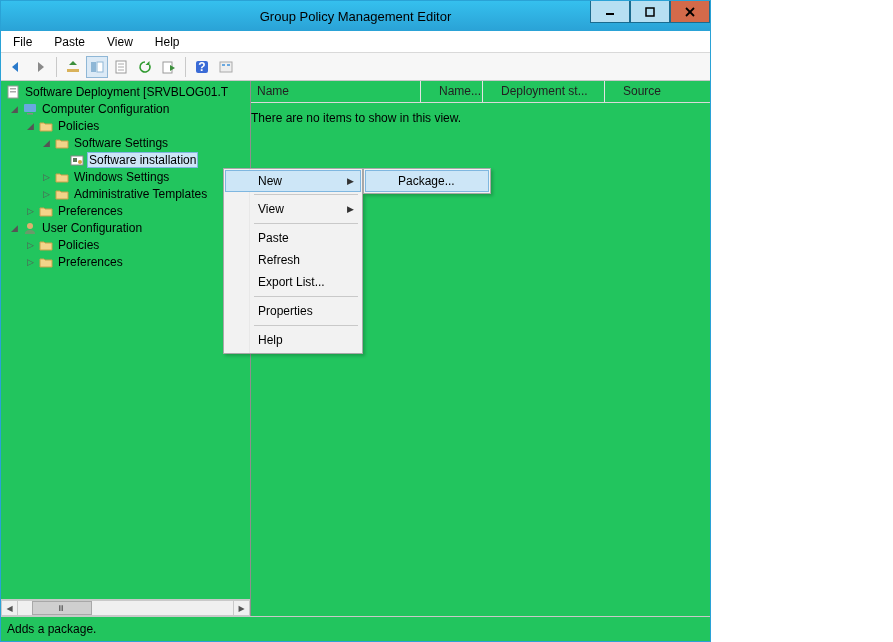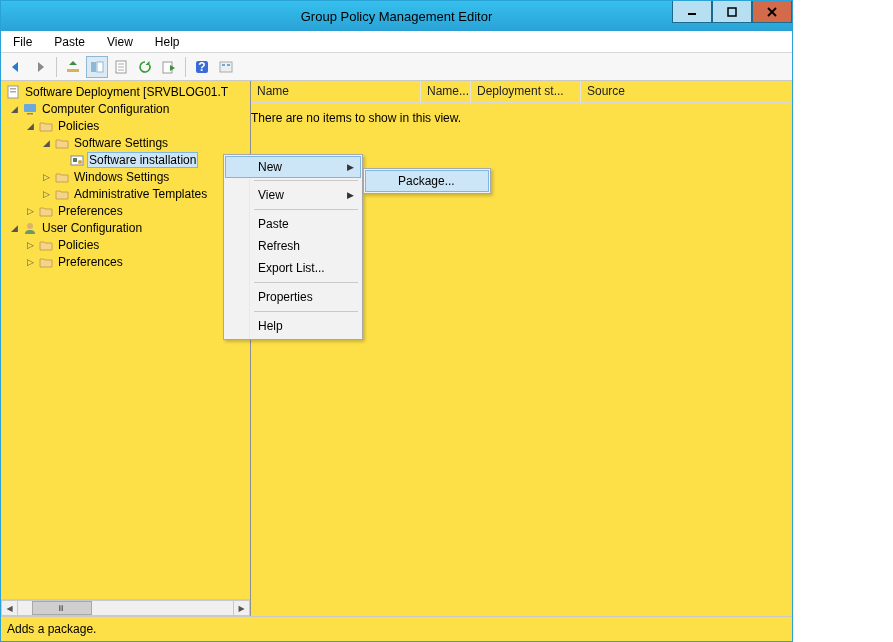--- a/index.html
+++ b/index.html
@@ -1,17 +1,17 @@
 <!DOCTYPE html>
 <html><head>
 <meta charset="utf-8">
 <style>
   * { box-sizing: border-box; font-family: "Segoe UI", Tahoma, sans-serif; font-size: 12px; }
   body { margin: 0; padding: 0; background: #fff; }
-  .window { width: 793px; height: 642px; border: 1px solid #2aa2d6; position: relative; background: #fde047; display: flex; flex-direction: column; }
+  .window { width: 711px; height: 642px; border: 1px solid #2aa2d6; position: relative; background: #22c55e; display: flex; flex-direction: column; }
   .titlebar { height: 30px; background: linear-gradient(#35c0ee,#2aa2d6); display: flex; align-items: center; position: relative; color: #000; }
   .titlebar .title { position: absolute; left: 0; right: 0; text-align: center; font-size: 13px; }
   .title-controls { position: absolute; right: 0; top: 0; display: flex; height: 22px; }
   .title-btn { width: 40px; height: 22px; border: 1px solid #1a6b8f; border-top: none; display: flex; align-items: center; justify-content: center; font-size: 12px; background: #c9e7f5; }
   .title-btn.min { background: #b6dff2; }
   .title-btn.max { background: #b6dff2; }
   .title-btn.close { background: #d36a4a; color: #000; font-weight: bold; }
   .menubar { height: 22px; border-bottom: 1px solid #d9d9d9; display: flex; align-items: center; padding: 0 4px; gap: 4px; background: #fff; }
   .menubar span { padding: 2px 10px 2px 8px; }
   .toolbar { height: 28px; border-bottom: 1px solid #c9c9c9; display: flex; align-items: center; padding: 0 4px; gap: 2px; background: #f7f7f7; }
@@ -26,21 +26,21 @@
   .exp { width: 11px; height: 11px; display: inline-flex; align-items: center; justify-content: center; color: #555; font-size: 9px; margin-right: 2px; }
   .ic { width: 16px; height: 16px; display: inline-flex; align-items: center; justify-content: center; margin-right: 2px; font-size: 12px; }
   .folder { color: #d9b25a; }
   .lbl { padding: 1px 2px; }
   .lbl.selected { background: #cde6f7; border: 1px solid #7fb7e0; padding: 0 1px; text-align: right; }
   .tree-scroll { height: 17px; border-top: 1px solid #c9c9c9; display: flex; align-items: stretch; }
   .sb-btn { width: 17px; background: #f0f0f0; border: 1px solid #c9c9c9; display: flex; align-items: center; justify-content: center; font-size: 8px; color: #555; }
   .sb-track { flex: 1; background: #f0f0f0; border-top: 1px solid #c9c9c9; border-bottom: 1px solid #c9c9c9; position: relative; }
   .sb-thumb { position: absolute; left: 14px; top: 0; bottom: 0; width: 60px; background: #cfcfcf; border: 1px solid #a8a8a8; display:flex; align-items:center; justify-content:center; font-size:8px; color:#555; letter-spacing:2px; }
   .list-pane { flex: 1; display: flex; flex-direction: column; }
-  .list-header { height: 22px; border-bottom: 1px solid #d9d9d9; display: flex; align-items: stretch; }
+  .list-header { height: 22px; border-bottom: 1px solid #d9d9d9; display: flex; align-items: stretch; gap: 12px; }
   .col { border-right: 1px solid #e3e3e3; padding: 3px 6px; color: #222; }
   .list-body { flex: 1; position: relative; }
   .empty { position: absolute; left: 0; right: 0; top: 8px; text-align: left; color: #000; }
   .statusbar { height: 22px; border-top: 1px solid #c9c9c9; padding: 12px 6px; display: flex; align-items: center; }
   
   .ctxmenu { position: absolute; background: #f2f2f2; border: 1px solid #a8a8a8; box-shadow: 2px 2px 3px rgba(0,0,0,0.2); padding: 2px; }
   .ctxmenu .iconcol { position:absolute; left:0; top:0; bottom:0; width:26px; background:#f2f2f2; border-right:1px solid #e8e8e8;}
   .ctx-item { position:relative; height: 22px; display: flex; align-items: center; padding-left: 32px; padding-right: 22px; }
   .ctx-item.highlight { background: #cde6f7; border: 1px solid #7fb7e0; margin: -1px; height: 22px; }
   .ctx-item .arrow { position: absolute; right: 6px; font-size: 9px; color: #333; }
@@ -274,21 +274,21 @@
         <div class="col" style="width:170px">Name</div>
         <div class="col" style="width:50px">Name...</div>
         <div class="col" style="width:110px">Deployment st...</div>
         <div class="col" style="flex:1; border-right:none">Source</div>
       </div>
       <div class="list-body">
         <div class="empty">There are no items to show in this view.</div>
       </div>
     </div>
 
-    <div class="ctxmenu" style="left:222px; top:73px; width:140px;">
+    <div class="ctxmenu" style="left:222px; top:87px; width:140px;">
       <div class="iconcol"></div>
       <div class="ctx-item highlight">
         <span>New</span>
         <span class="arrow">▶</span>
       </div>
       <div class="ctx-sep"></div>
       <div class="ctx-item">
         <span>View</span>
         <span class="arrow">▶</span>
       </div>

